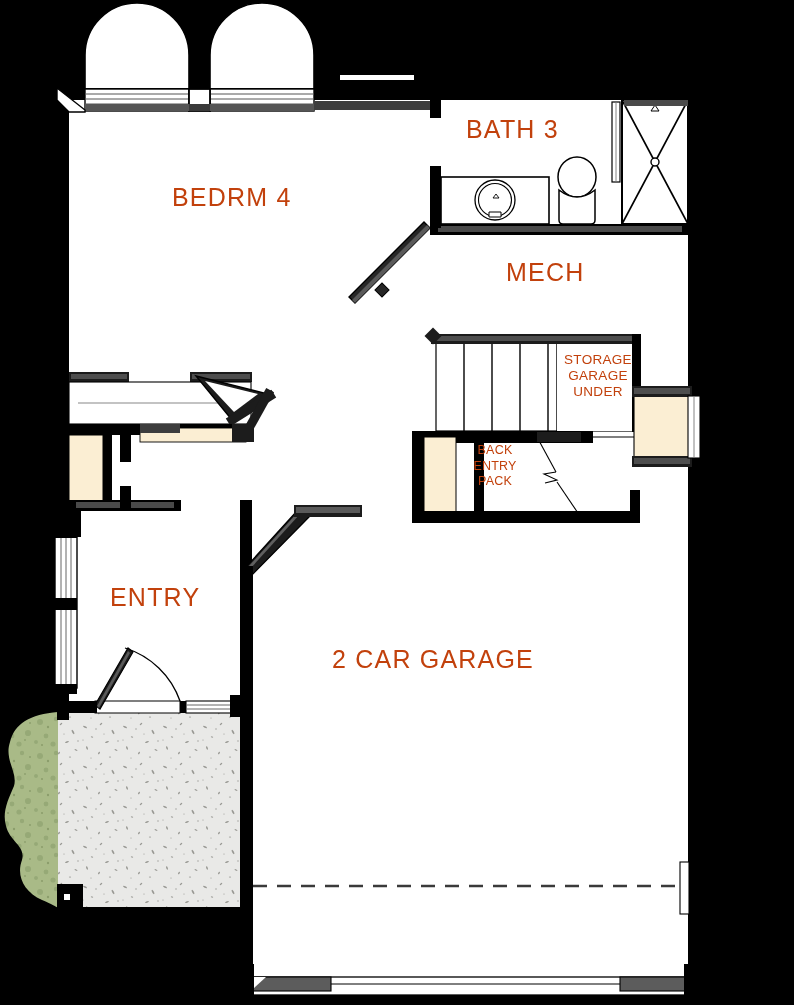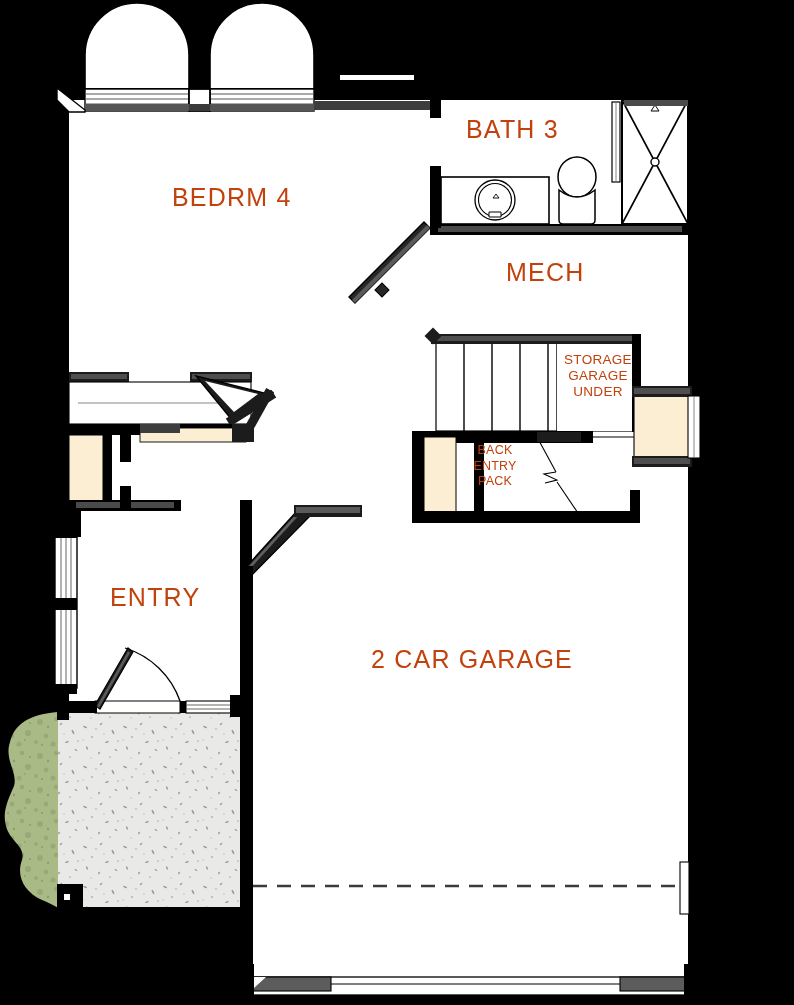--- a/index.html
+++ b/index.html
@@ -311,21 +311,21 @@
 </svg>
 
 <div class="lbl lbl-room" style="left:172px;top:183px;">BEDRM 4</div>
 
 <div class="lbl lbl-room" style="left:466px;top:115px;">BATH 3</div>
 
 <div class="lbl lbl-room" style="left:506px;top:258px;">MECH</div>
 
 <div class="lbl lbl-room" style="left:110px;top:583px;">ENTRY</div>
 
-<div class="lbl lbl-room" style="left:371px;top:645px;">2 CAR GARAGE</div>
+<div class="lbl lbl-room" style="left:332px;top:645px;">2 CAR GARAGE</div>
 
 <div class="lbl lbl-small" style="left:560px;top:352px;width:76px;">
   <div>STORAGE</div>
   <div>GARAGE</div>
   <div>UNDER</div>
 </div>
 
 <div class="lbl lbl-tiny" style="left:425px;top:443px;width:52px;padding-left:44px;">
   <div>BACK</div>
   <div>ENTRY</div>

